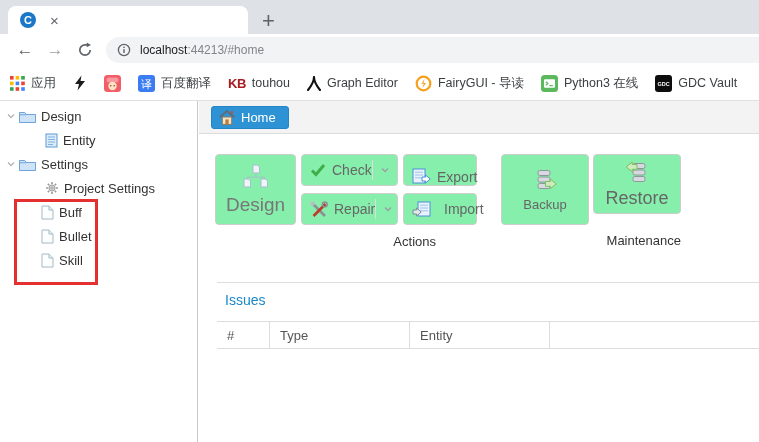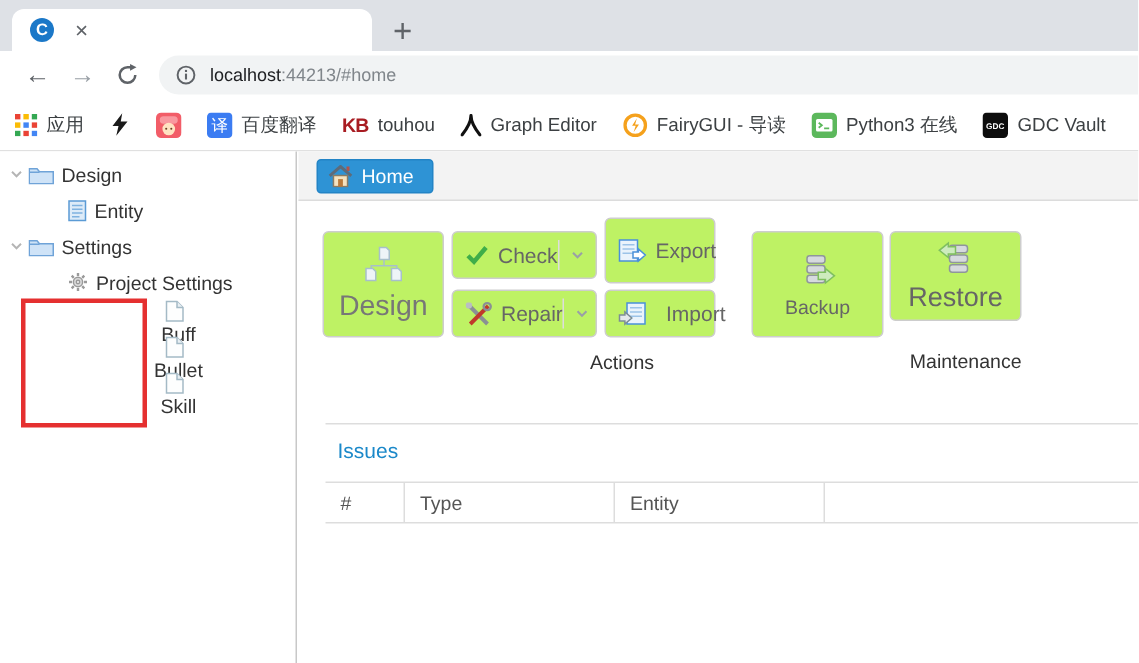--- a/index.html
+++ b/index.html
@@ -36,43 +36,43 @@
 
   
   .page { position:relative; width:759px; height:341px; background:#fff; }
   .sidebar { position:absolute; left:0; top:0; width:198px; height:341px; border-right:1px solid #c8c8c8;
              background:#fff; }
   .tree { padding-top:3px; }
   .trow { height:24px; display:flex; align-items:center; font-size:13px; color:#333; }
   .trow .tic { display:flex; margin-right:5px; flex:none; }
   .trow .chev { display:flex; width:14px; margin-left:5px; flex:none; }
   .ind-child { padding-left:45px; }
-  .ind-leaf { padding-left:41px;flex-direction:column; }
+  .ind-leaf { padding-left:41px; }
   .red-box { position:absolute; left:14px; top:98px; width:84px; height:86px; border:3px solid #e53030;
              pointer-events:none; }
 
   .content { position:absolute; left:199px; top:0; right:0; height:341px; }
   .ctabs { height:33px; background:#f3f3f3; border-bottom:1px solid #dcdcdc; display:flex;
            align-items:center; padding-left:12px; }
   .home-tab { height:23px; background:#2e93d5; border:1px solid #2384c6; border-radius:3px; color:#fff;
               font-size:13px; display:flex; align-items:center; padding:0 12px 0 7px; }
   .home-tab .hic { display:flex; margin-right:6px; }
 
-  .btn { position:absolute; background:#bef264; border:1px solid #cdcdcd; border-radius:4px; color:#666;
+  .btn { position:absolute; background:#86efac; border:1px solid #cdcdcd; border-radius:4px; color:#666;
          cursor:default; }
   .btn-big { display:flex; flex-direction:column; align-items:center; justify-content:center; }
   .btn-big .blabel { margin-top:3px; }
   .b-design { left:16px; top:53px; width:81px; height:71px; font-size:19px; color:#777; }
   .b-backup  { left:302px; top:53px; width:88px; height:71px; font-size:13px; }
   .b-restore { left:394px; top:53px; width:88px; height:60px; font-size:18px; }
   .btn-small { display:flex; align-items:center; font-size:14px; padding:0 8px; }
   .btn-small .sic { display:flex; margin-right:6px; }
   .b-check  { left:102px; top:53px; width:97px; height:32px; }
   .b-repair { left:102px; top:92px; width:97px; height:32px; }
-  .b-export { left:204px; top:44px; width:74px; height:44px; }
+  .b-export { left:204px; top:53px; width:74px; height:32px;align-items:flex-end; }
   .b-import { left:204px; top:92px; width:74px; height:32px;gap:7px; }
   .dd { margin-left:auto; padding-left:7px; border-left:1px solid #ddd; height:20px;
         display:flex; align-items:center; }
   .grouplabel { position:absolute; width:180px; text-align:right; font-size:13px; color:#333; }
   .gl-actions { left:57px; top:133px; }
   .gl-maint { left:302px; top:132px; }
 
   .issues { position:absolute; left:18px; top:181px; right:0; border-top:1px solid #ddd; }
   .issues-title { margin:9px 0 0 8px; font-size:14px; color:#1a88c9; }
   .grid { margin-top:13px; border-top:1px solid #ddd; border-bottom:1px solid #ddd; height:28px; display:flex; }

